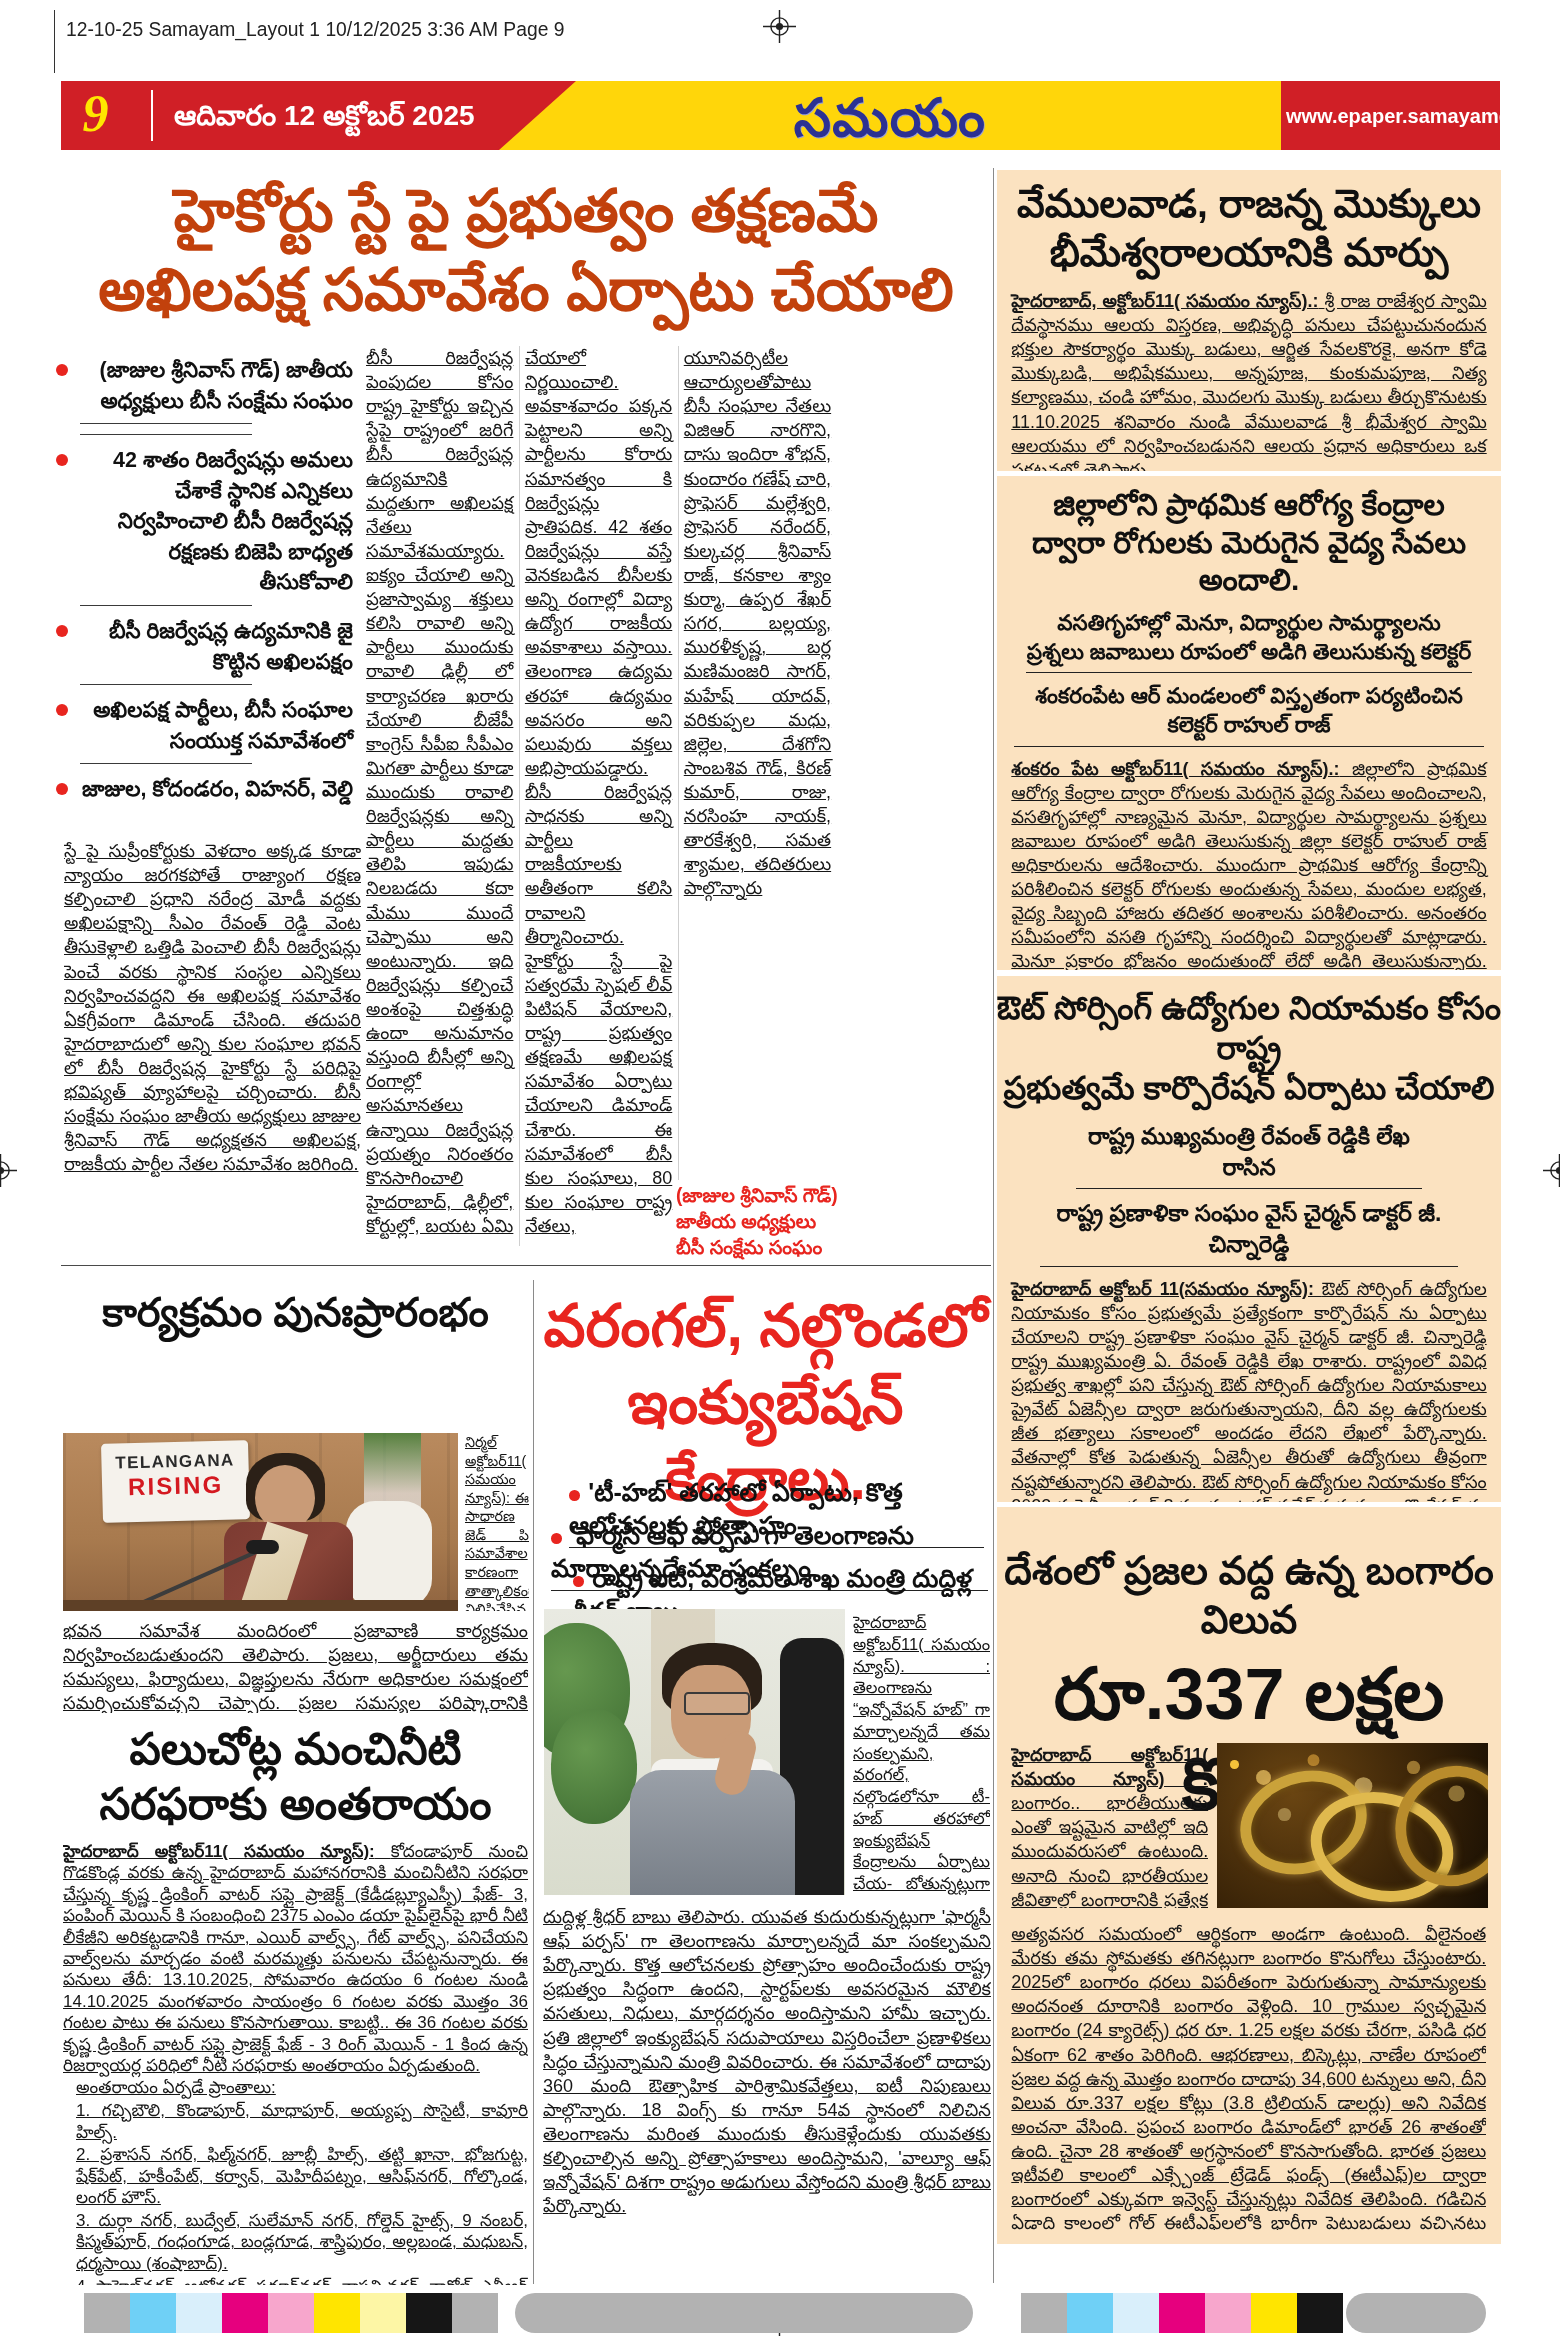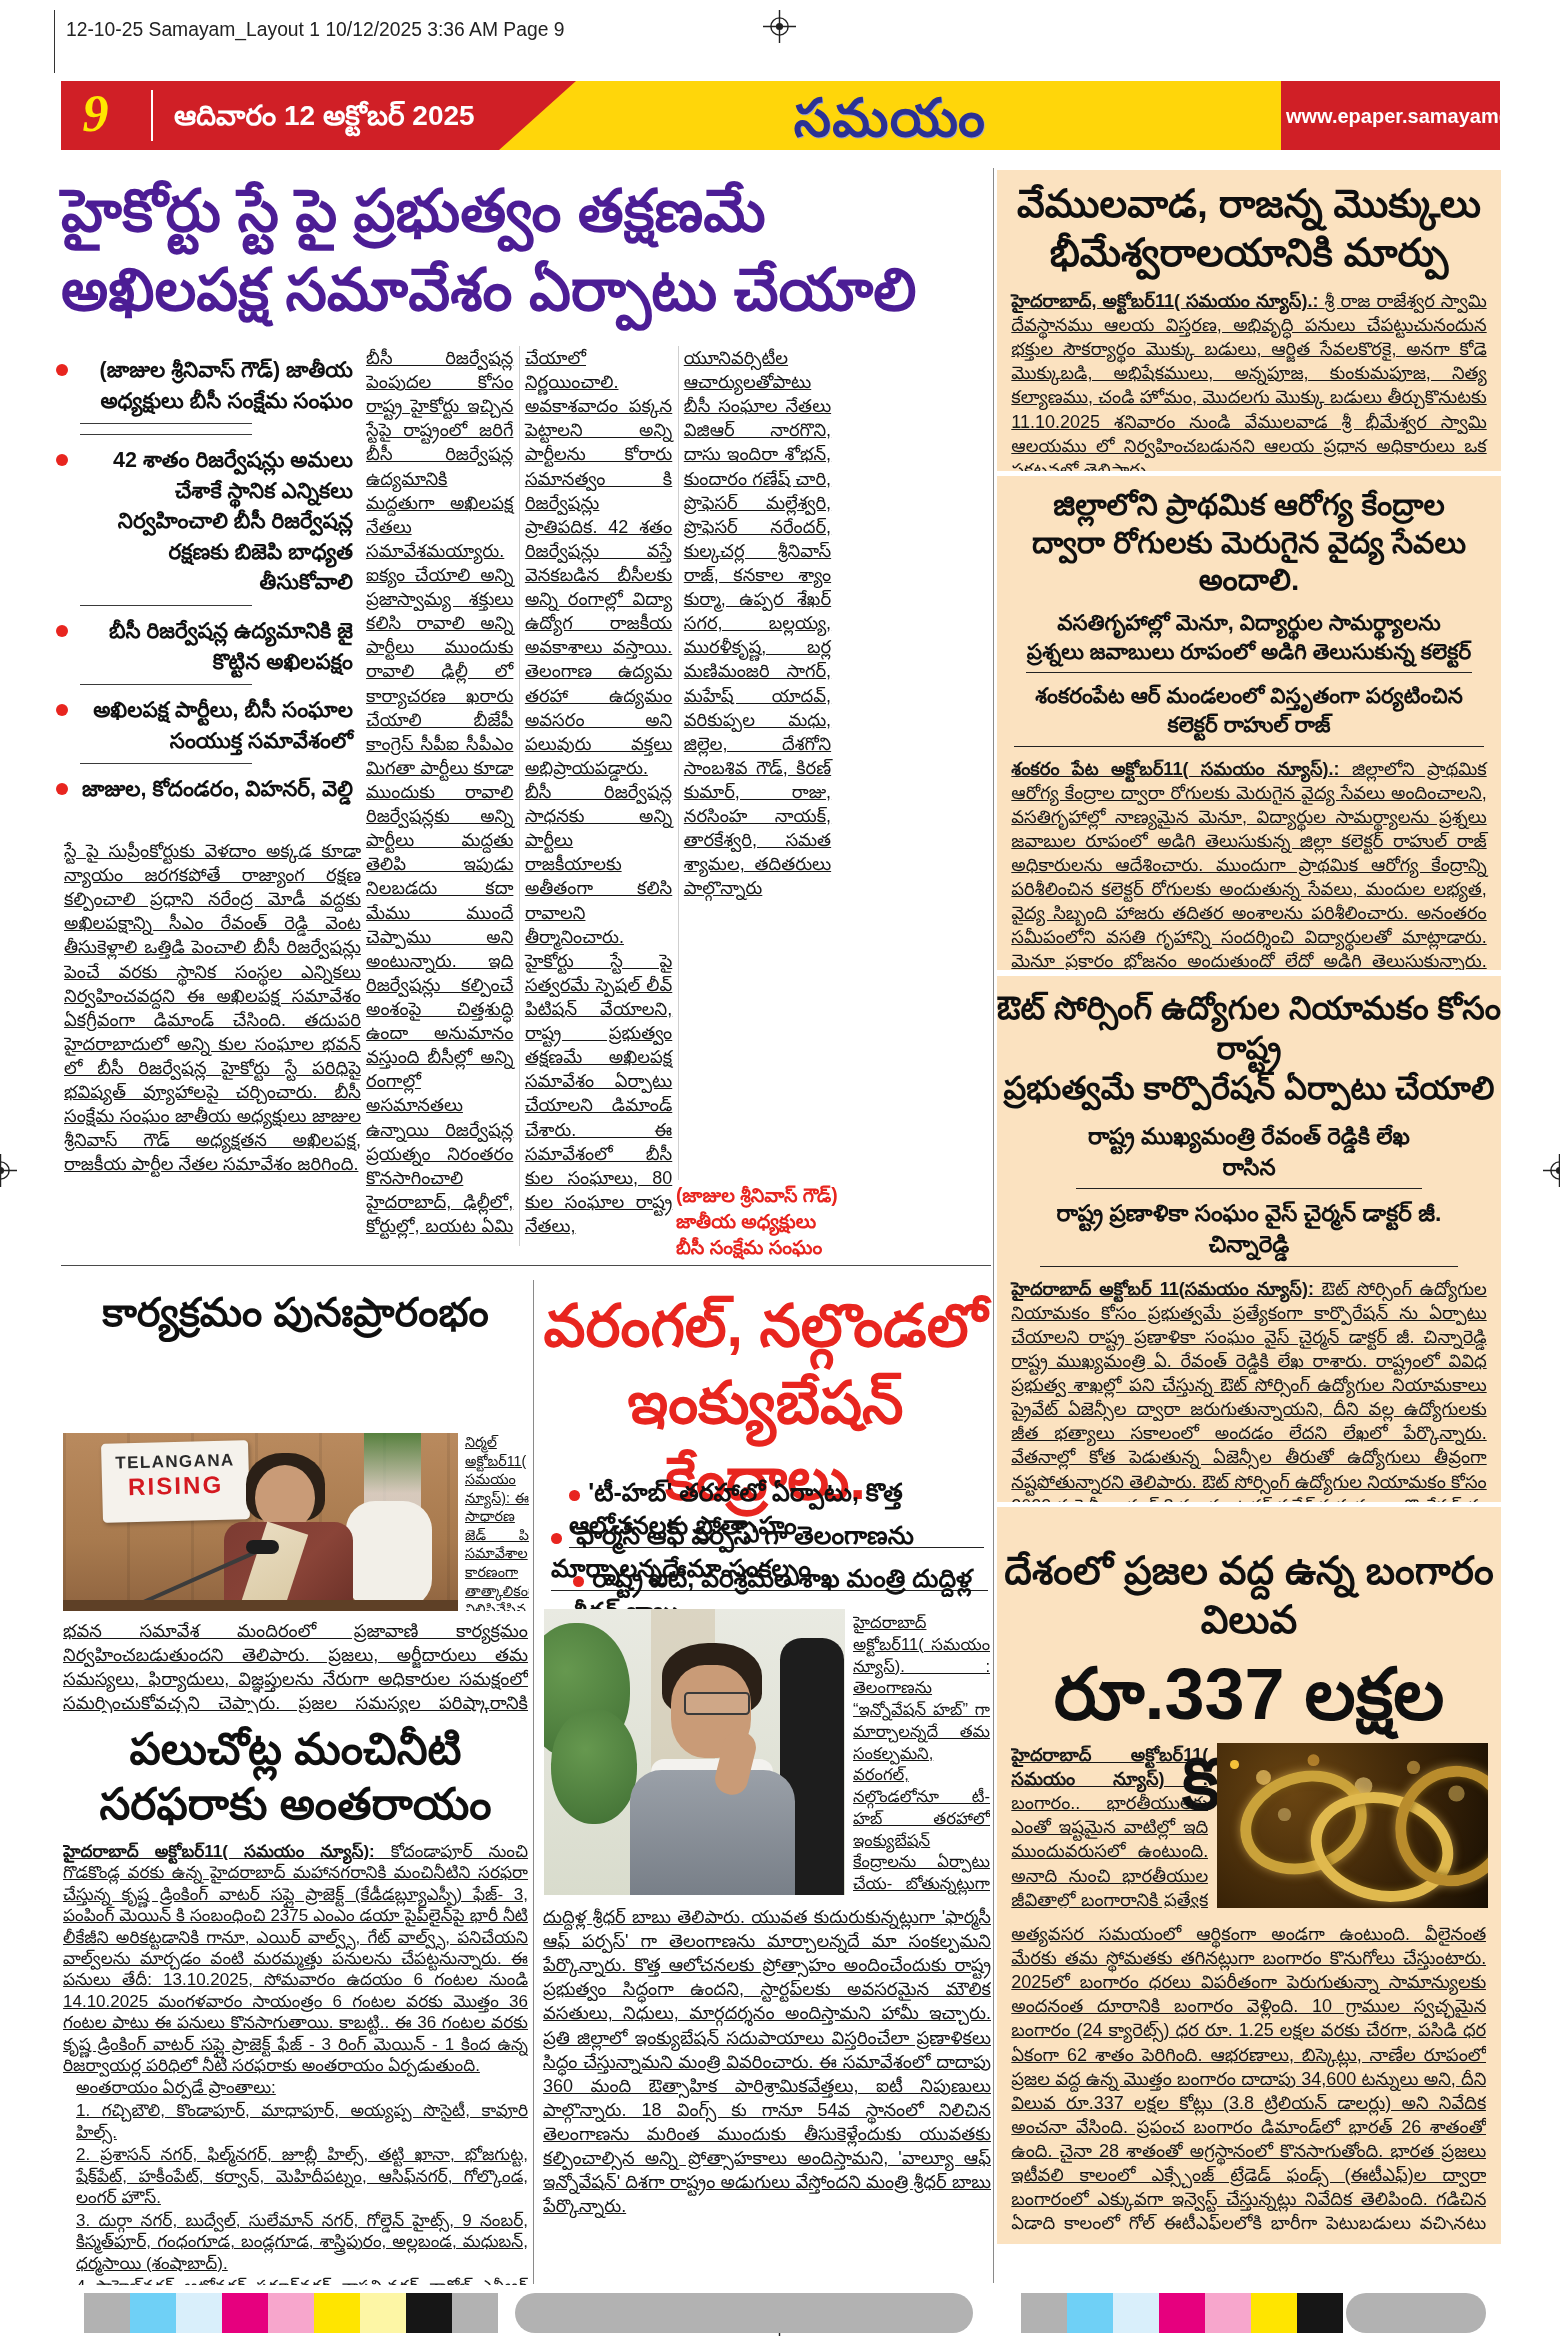--- a/index.html
+++ b/index.html
@@ -9,21 +9,21 @@
   .jt{text-align:justify;text-decoration:underline;}
   .ctr{text-align:center;}
   .clip{overflow:hidden;}
   
   #hdr{background:#d01f26;}
   #hdr-yellow{clip-path:polygon(77px 0,100% 0,100% 100%,0 100%);background:#ffd60a;}
   #pgnum{font-family:"Liberation Serif","DejaVu Serif",serif;font-style:italic;font-weight:bold;
          color:#ffe600;font-size:52px;line-height:1;}
   #masthead{font-size:53px;font-weight:bold;color:#2c3192;letter-spacing:1.4px;text-shadow:0.7px 0.7px 0 #9aa0d6;}
   
-  .lead-hl{font-size:59px;font-weight:bold;color:#4c1d95;line-height:1.32;text-align:left;}
+  .lead-hl{font-size:59px;font-weight:bold;color:#c2410c;line-height:1.32;text-align:center;}
   .blk-hl{font-weight:bold;color:#101010;text-align:center;line-height:1.25;}
   .red-hl{font-weight:bold;color:#e8251f;text-align:center;line-height:1.3;}
   
   .bullet-item{position:relative;padding-left:24px;font-size:21.5px;font-weight:bold;line-height:1.42;
                color:#111;margin-bottom:7.2px;}
   .bdot{position:absolute;left:0;top:8.6px;width:12px;height:12px;border-radius:50%;background:#e8251f;}
   .b-sep{width:58%;border-top:1.4px solid #3a3a3a;margin:2.9px 0 10px 24px;}
   
   .bt{font-size:18px;line-height:1.34;color:#161616;}
   .bt-s{font-size:17px;line-height:1.26;color:#161616;}

